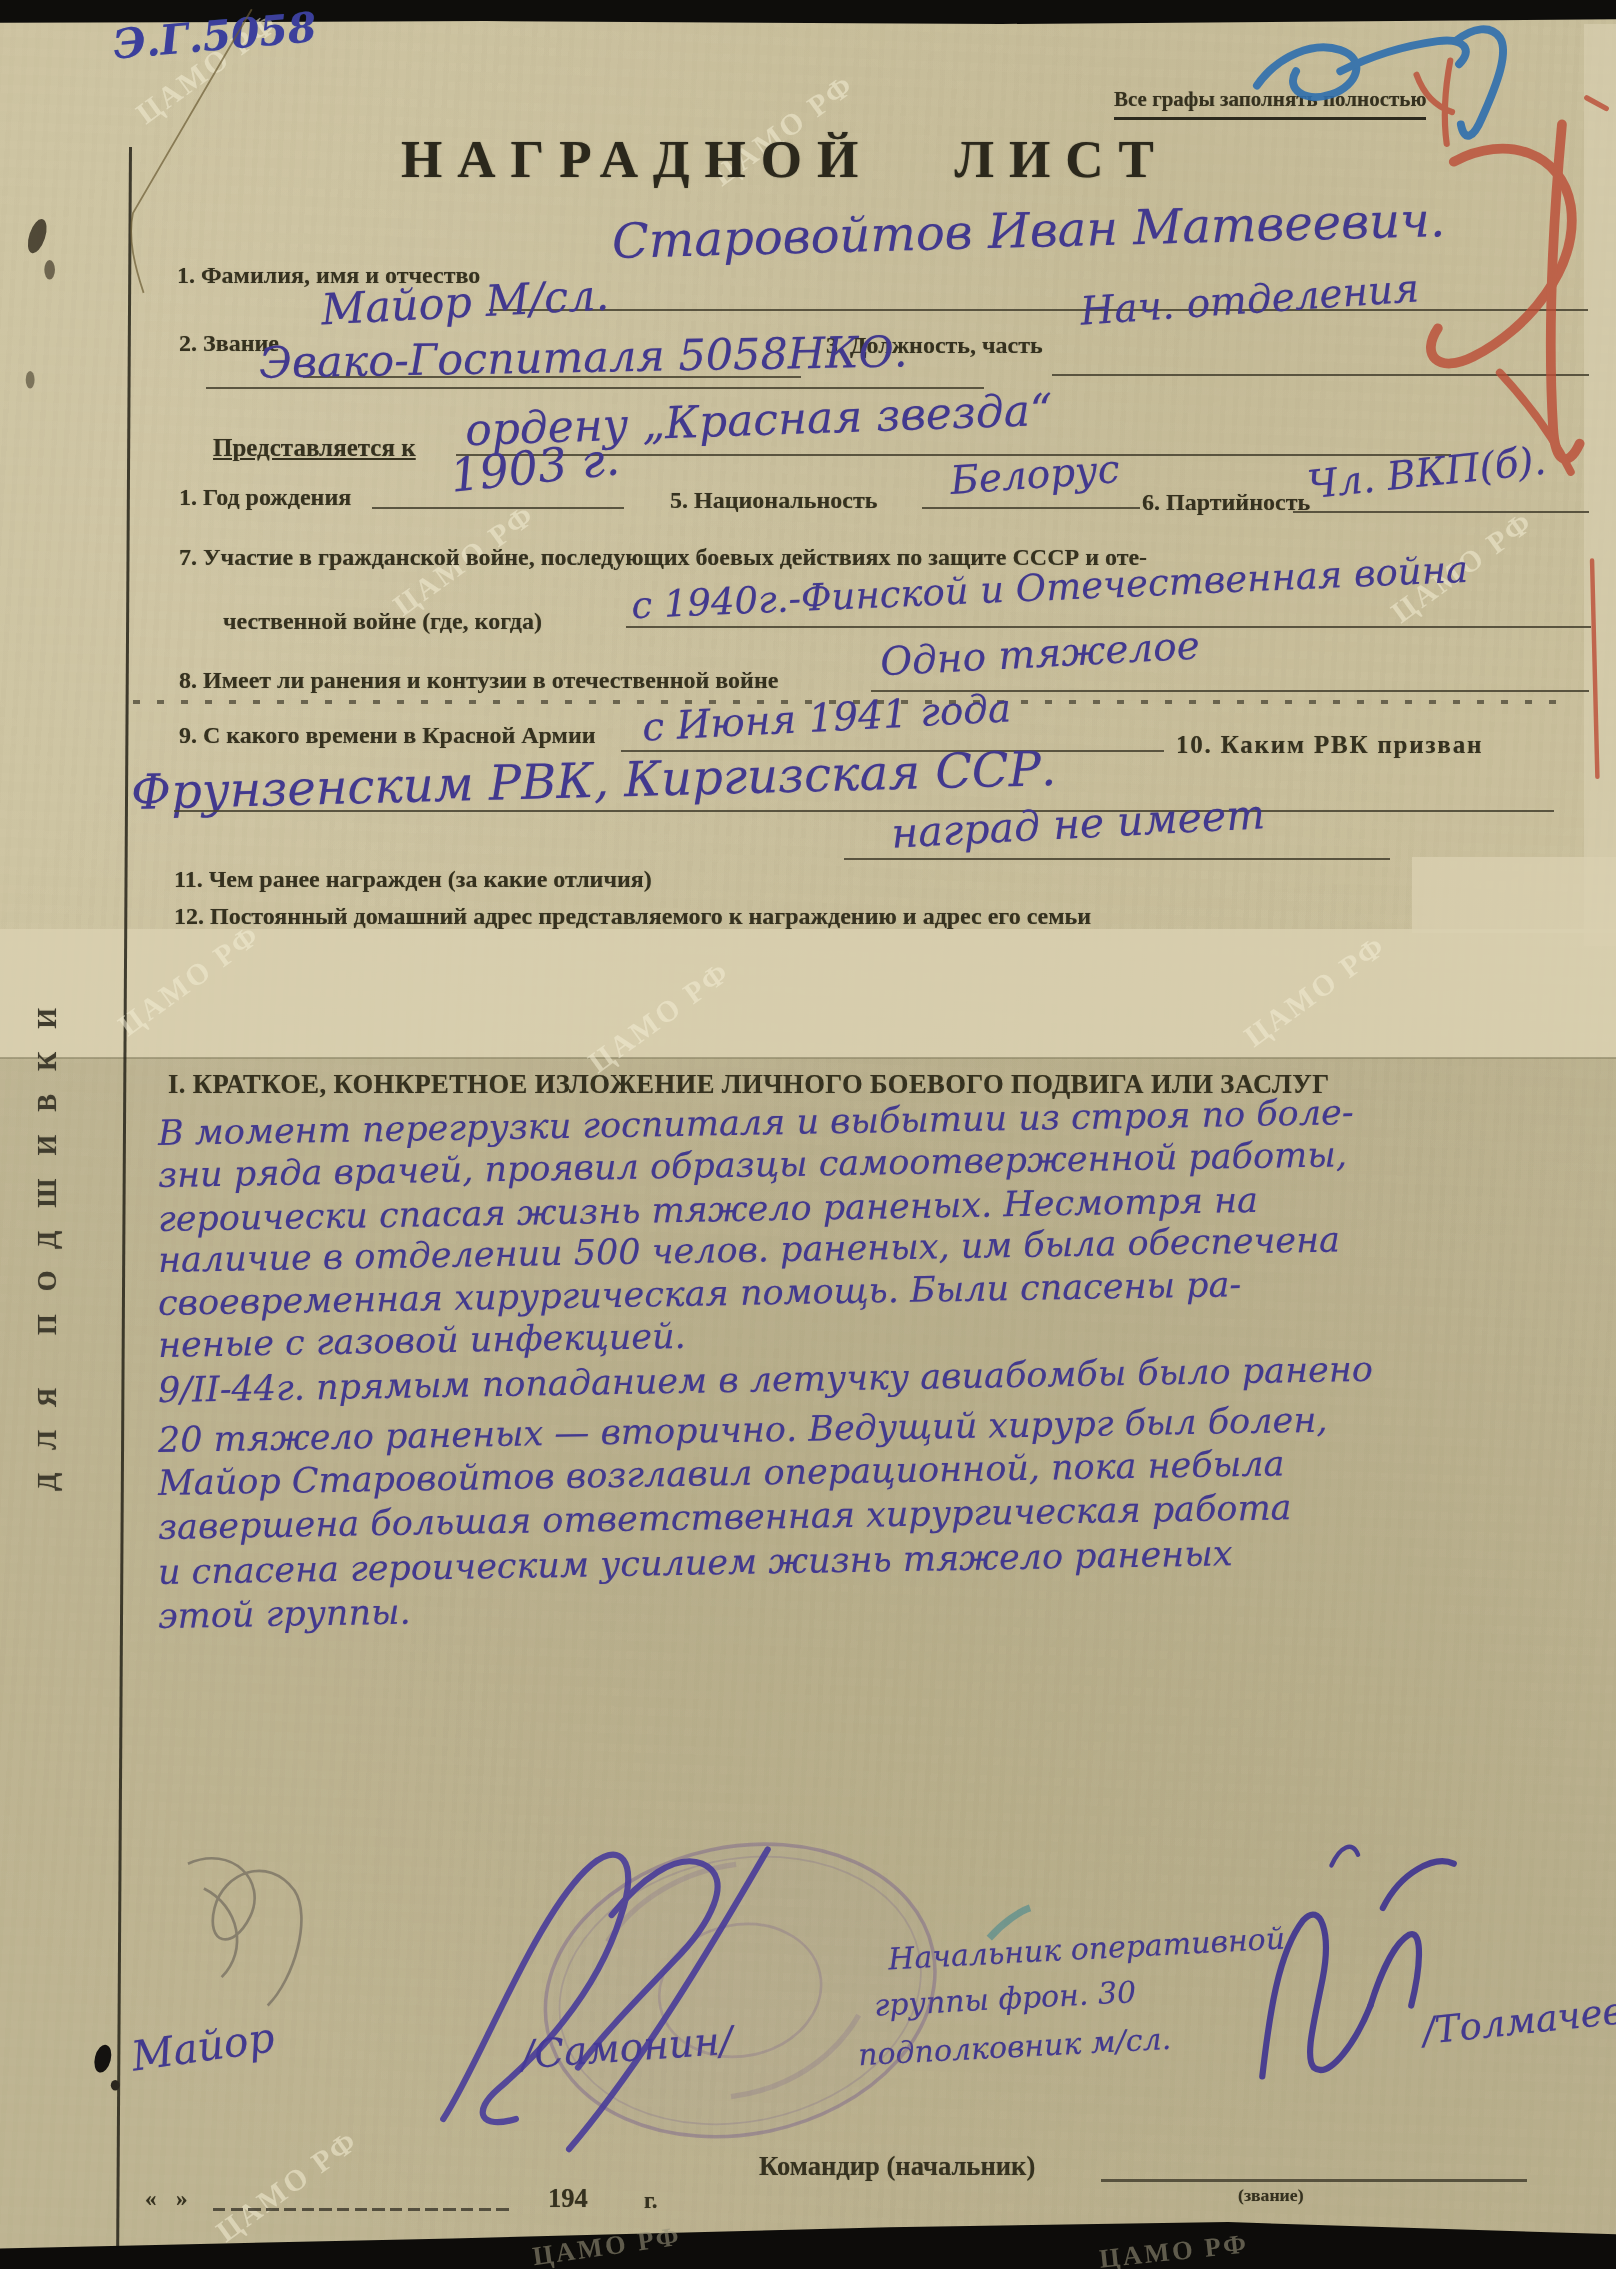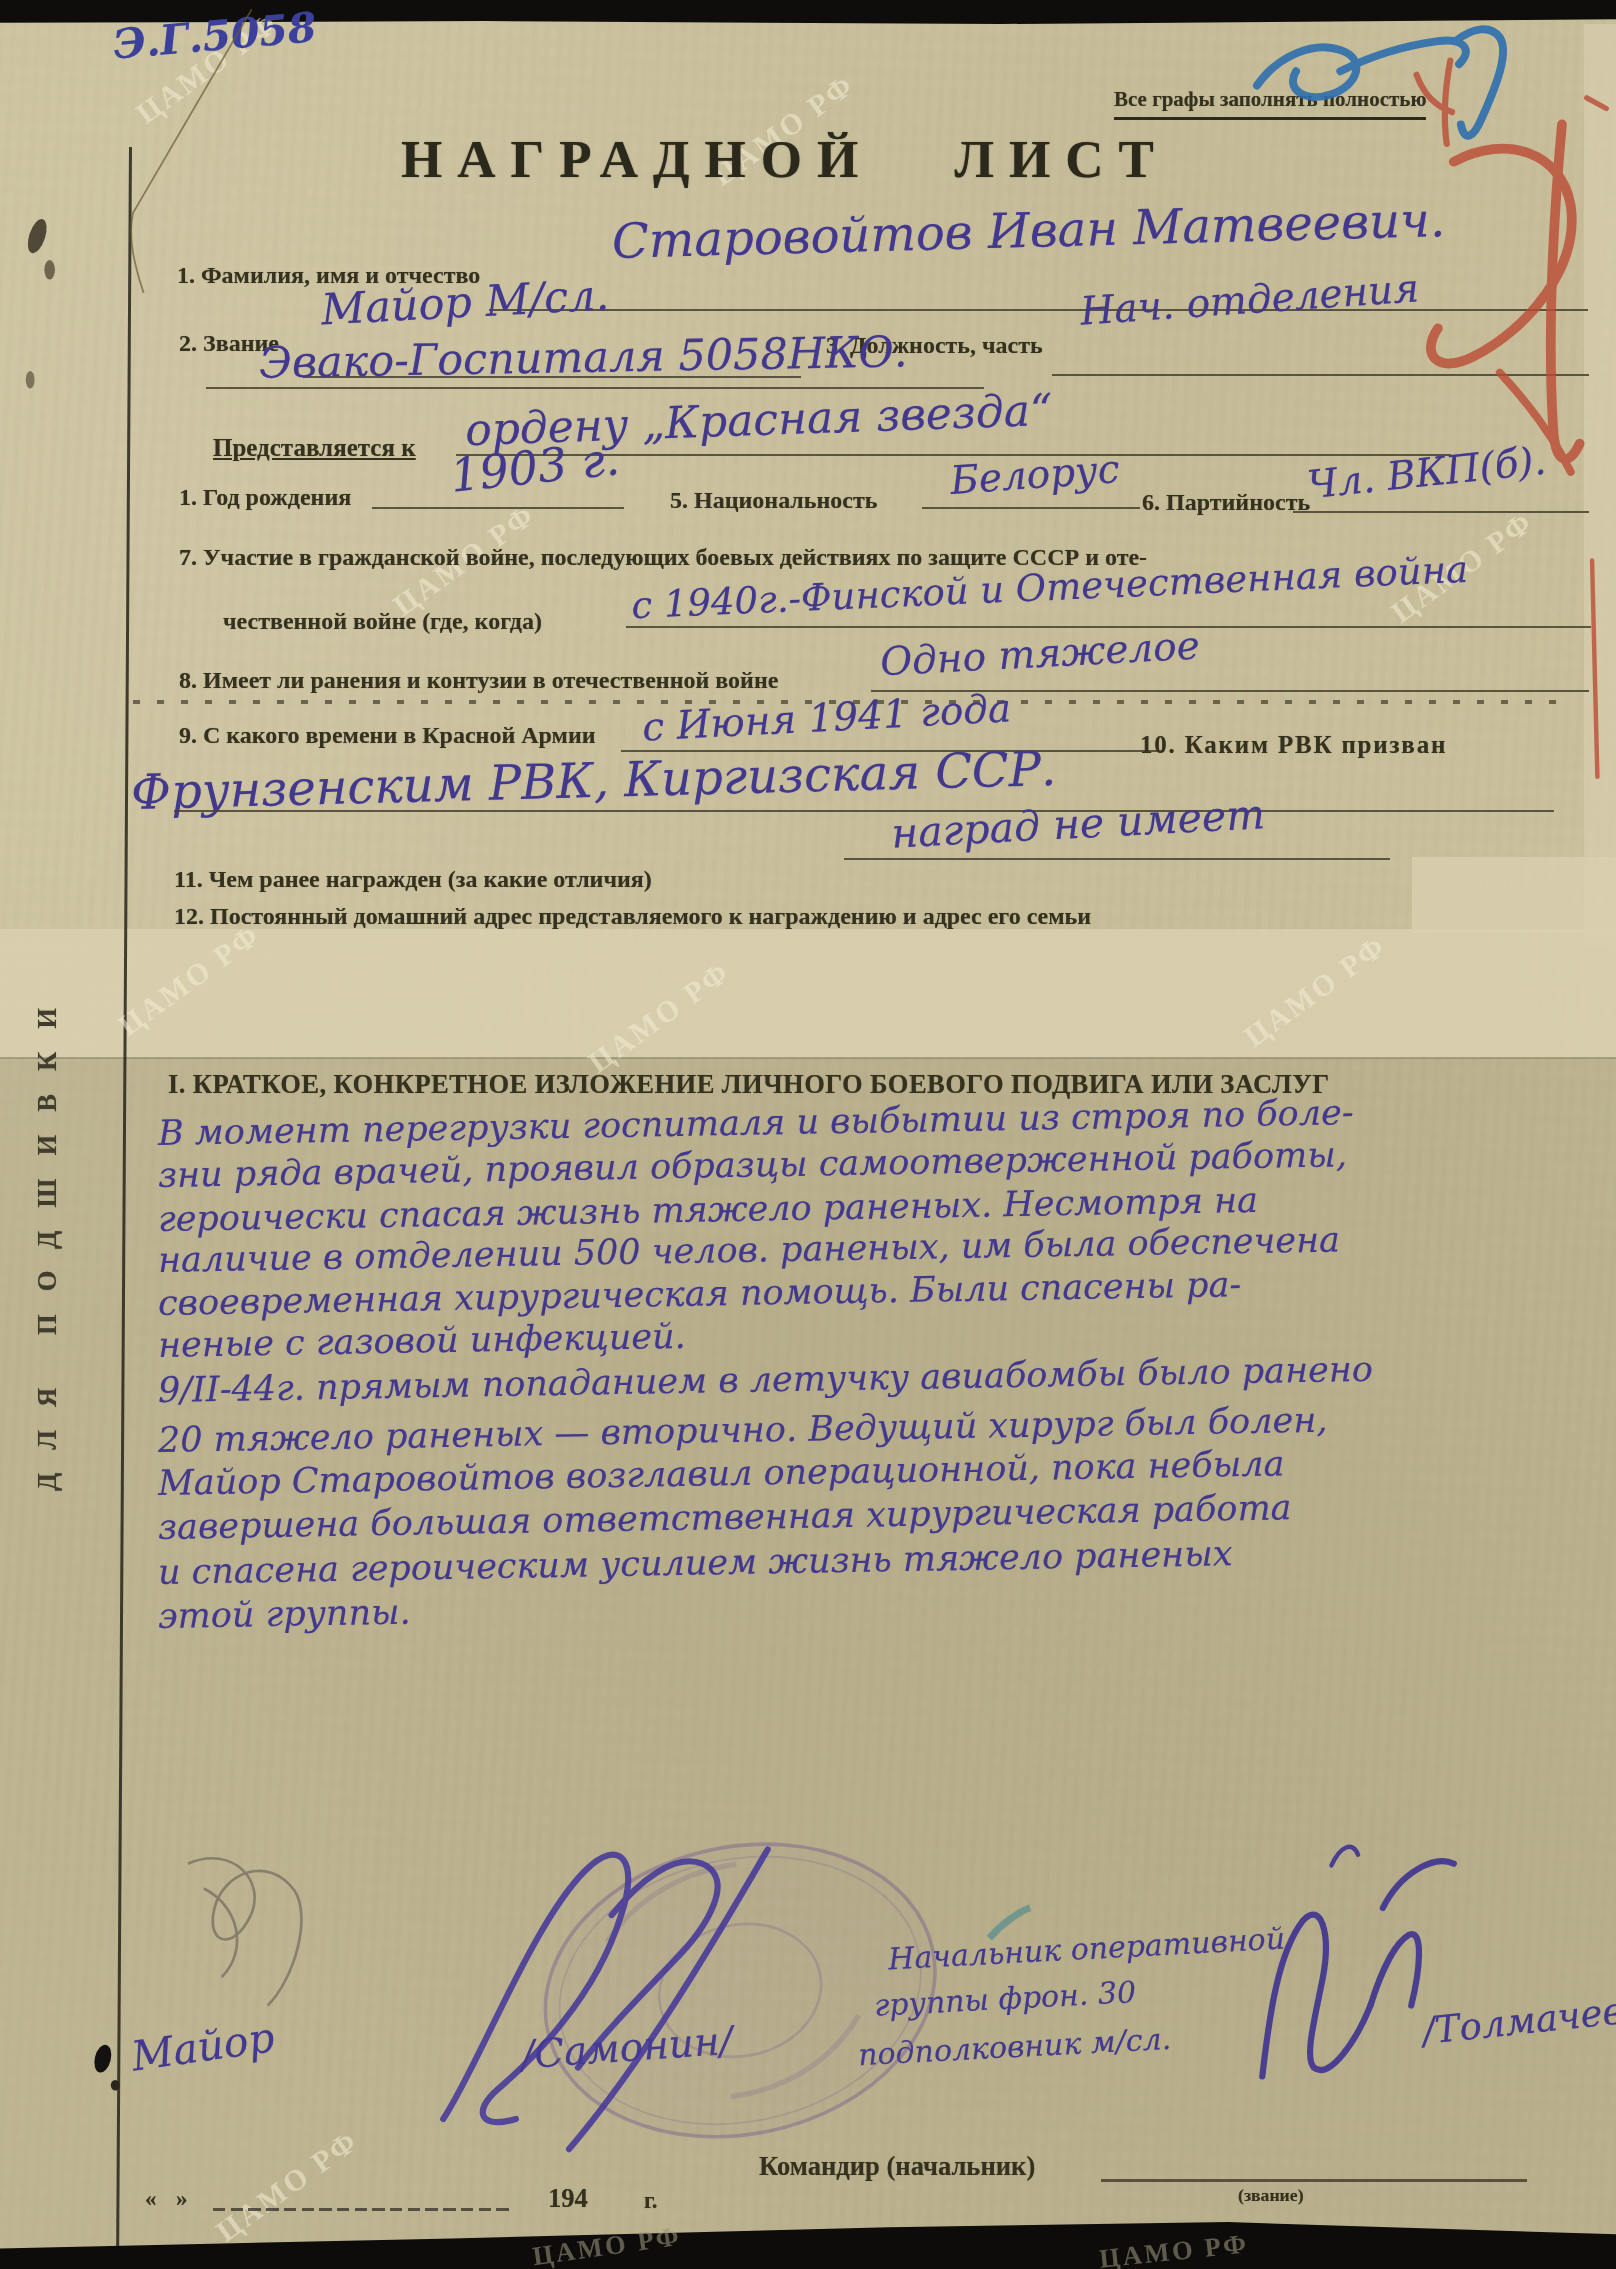--- a/index.html
+++ b/index.html
@@ -106,21 +106,21 @@
   <div class="ul" style="left:626px;top:626px;width:965px;"></div>
 
   <div class="lbl" style="left:179px;top:667px;font-size:24px;">8. Имеет ли ранения и контузии в отечественной войне</div>
   <div class="hw" style="left:880px;top:631px;font-size:39px;transform:rotate(-3deg);">Одно тяжелое</div>
   <div class="ul" style="left:871px;top:690px;width:718px;"></div>
   <div class="dots" style="left:133px;top:700px;width:1436px;"></div>
 
   <div class="lbl" style="left:179px;top:722px;font-size:24px;">9. С какого времени в Красной Армии</div>
   <div class="hw" style="left:642px;top:695px;font-size:39px;transform:rotate(-3deg);">с Июня 1941 года</div>
   <div class="ul" style="left:621px;top:750px;width:543px;"></div>
-  <div class="lbl" style="left:1140px;top:731px;font-size:25px;letter-spacing:1.8px;">10. Каким РВК призван</div>
+  <div class="lbl" style="left:1176px;top:731px;font-size:25px;letter-spacing:1.8px;">10. Каким РВК призван</div>
   <div class="hw" style="left:131px;top:752px;font-size:48px;transform:rotate(-1.5deg);">Фрунзенским РВК, Киргизская ССР.</div>
   <div class="ul" style="left:174px;top:810px;width:1380px;"></div>
 
   <div class="lbl" style="left:174px;top:844px;font-size:24px;margin-top:22px;">11. Чем ранее награжден (за какие отличия)</div>
   <div class="hw" style="left:891px;top:800px;font-size:41px;transform:rotate(-3deg);">наград не имеет</div>
   <div class="ul" style="left:844px;top:858px;width:546px;"></div>
 
   <div class="lbl" style="left:174px;top:903px;font-size:24px;">12. Постоянный домашний адрес представляемого к награждению и адрес его семьи</div>
 
   <div class="lbl" style="left:168px;top:1069px;font-size:26.6px;letter-spacing:0.4px;">I. КРАТКОЕ, КОНКРЕТНОЕ ИЗЛОЖЕНИЕ ЛИЧНОГО БОЕВОГО ПОДВИГА ИЛИ ЗАСЛУГ</div>

